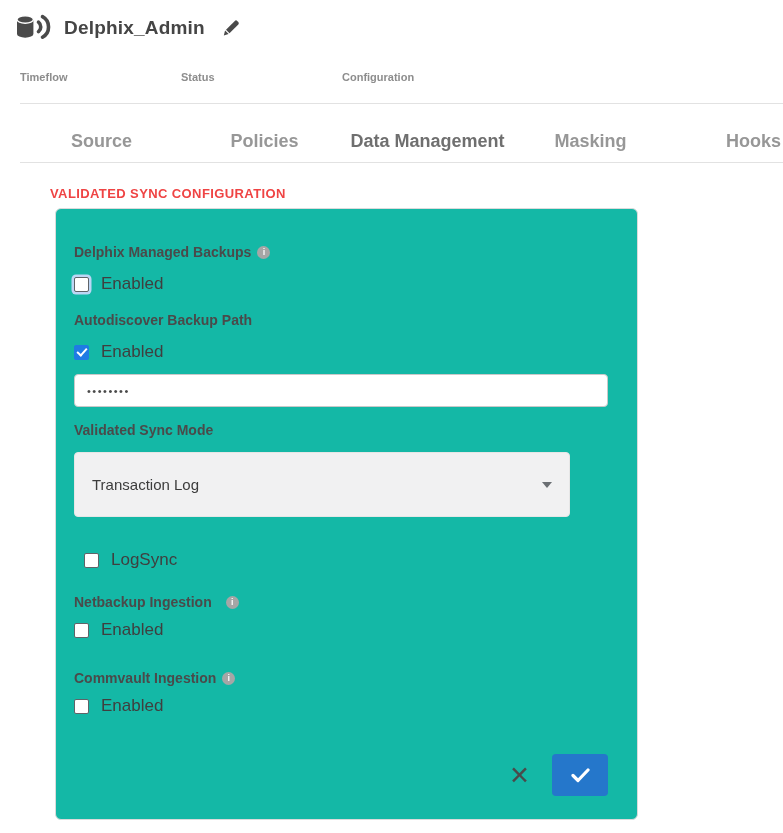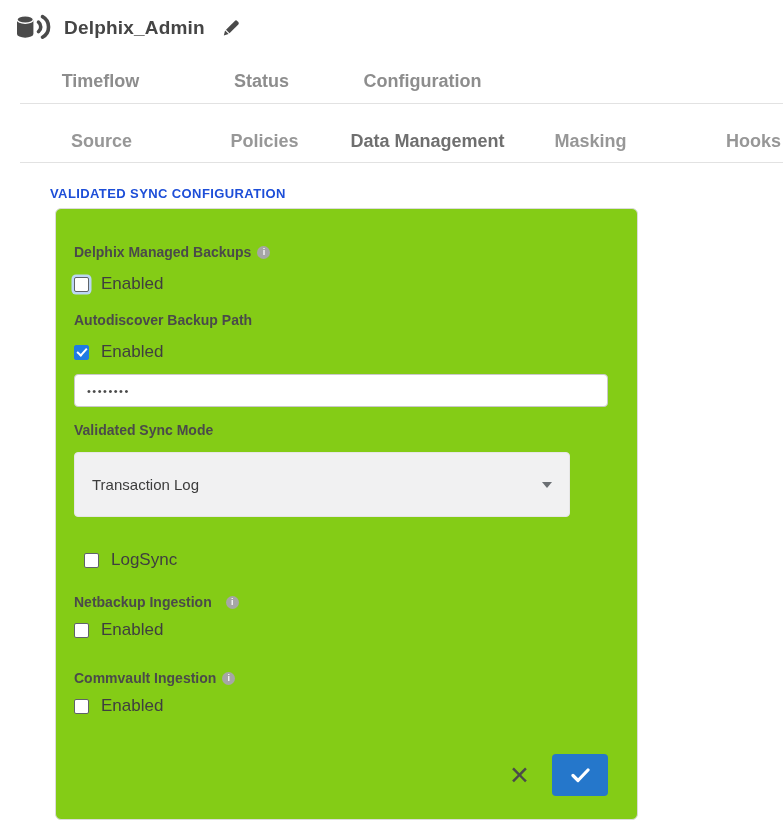--- a/index.html
+++ b/index.html
@@ -11,38 +11,38 @@
   }
   .page { position:relative; width:783px; height:833px; background:#fff; }
 
   
   .header { position:absolute; top:12px; left:14px; display:flex; align-items:center; }
   .header .title { font-size:19px; font-weight:700; color:#454545; margin-left:10px; letter-spacing:0.2px; }
   .header .edit { margin-left:16px; cursor:pointer; display:flex; align-items:center; }
 
   
   .tabs { position:absolute; top:71px; left:20px; display:flex; }
-  .tab { width:161px; text-align:center; font-size:18px; font-weight:700; color:#8d8d8d; cursor:pointer; }
+  .tab { width:161px; font-size:11px; font-weight:700; color:#8d8d8d; cursor:pointer; }
   .divider { position:absolute; left:20px; right:0; height:1px; background:#e2e2e2; }
   .divider.d1 { top:103px; }
   .divider.d2 { top:162px; }
   .subtabs { position:absolute; top:131px; left:20px; display:flex; }
   .subtab { width:163px; text-align:center; font-size:18px; font-weight:700; color:#979797; cursor:pointer; }
   .subtab.active { color:#6f6f6f; }
 
   
   .section-heading {
     position:absolute; top:186px; left:50px;
-    font-size:13px; font-weight:700; color:#1d4ed8; letter-spacing:0.4px;
+    font-size:13px; font-weight:700; color:#ef4444; letter-spacing:0.4px;
   }
 
   
   .panel {
     position:absolute; top:208px; left:55px; width:583px; height:612px;
-    background:#84cc16; border:1px solid #dbdbdb; border-radius:6px;
+    background:#14b8a6; border:1px solid #dbdbdb; border-radius:6px;
     padding:0 29px 0 18px;
   }
   .field-label {
     display:flex; align-items:center;
     font-size:14px; font-weight:700; color:#4a4a4a;
   }
   .fl-1 { margin-top:35px; }
   .fl-2 { margin-top:18px; }
   .fl-3 { margin-top:19px; }
   .fl-4 { margin-top:15px; }

